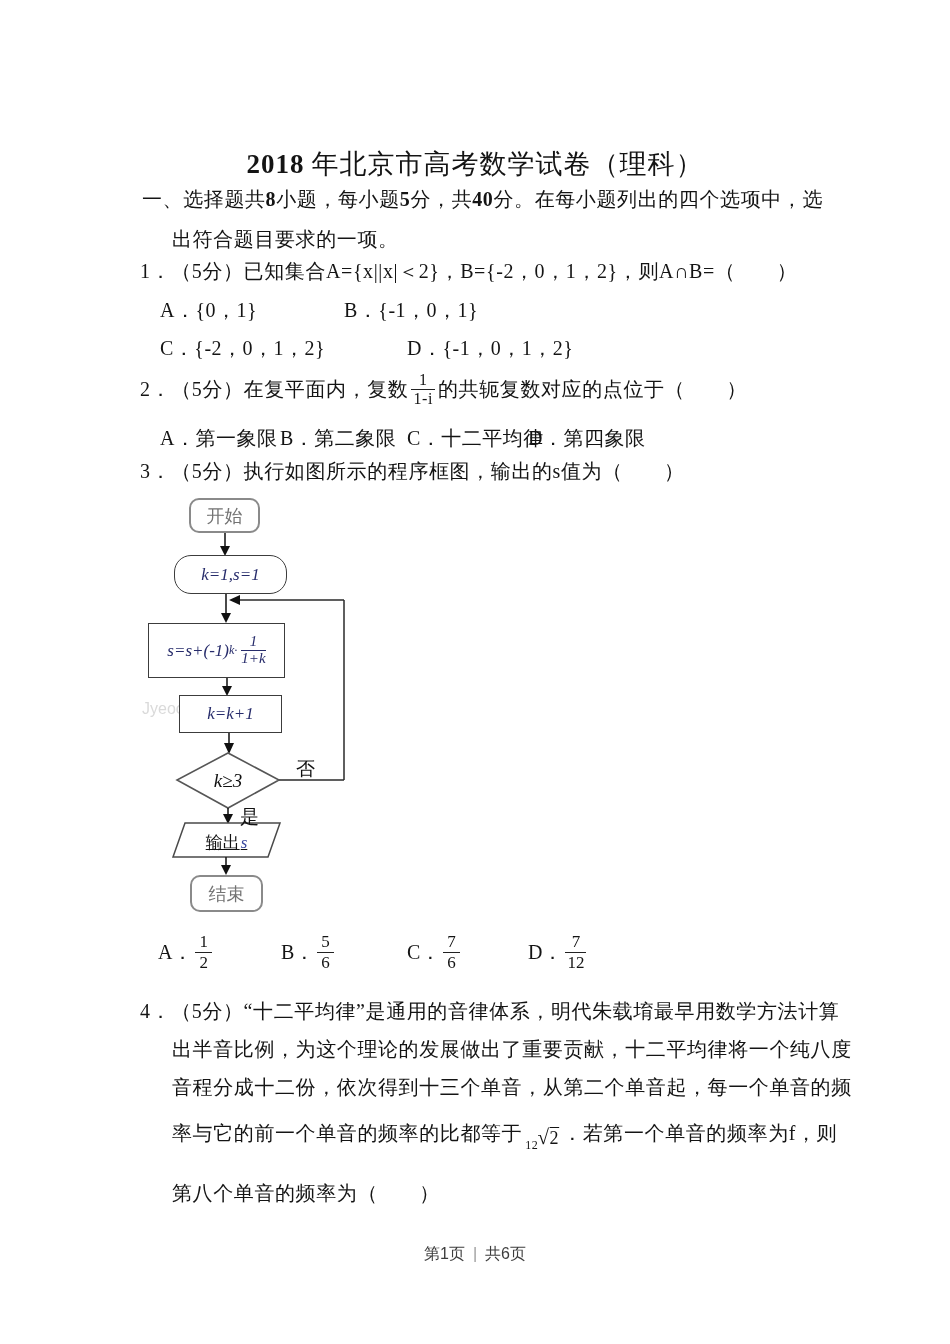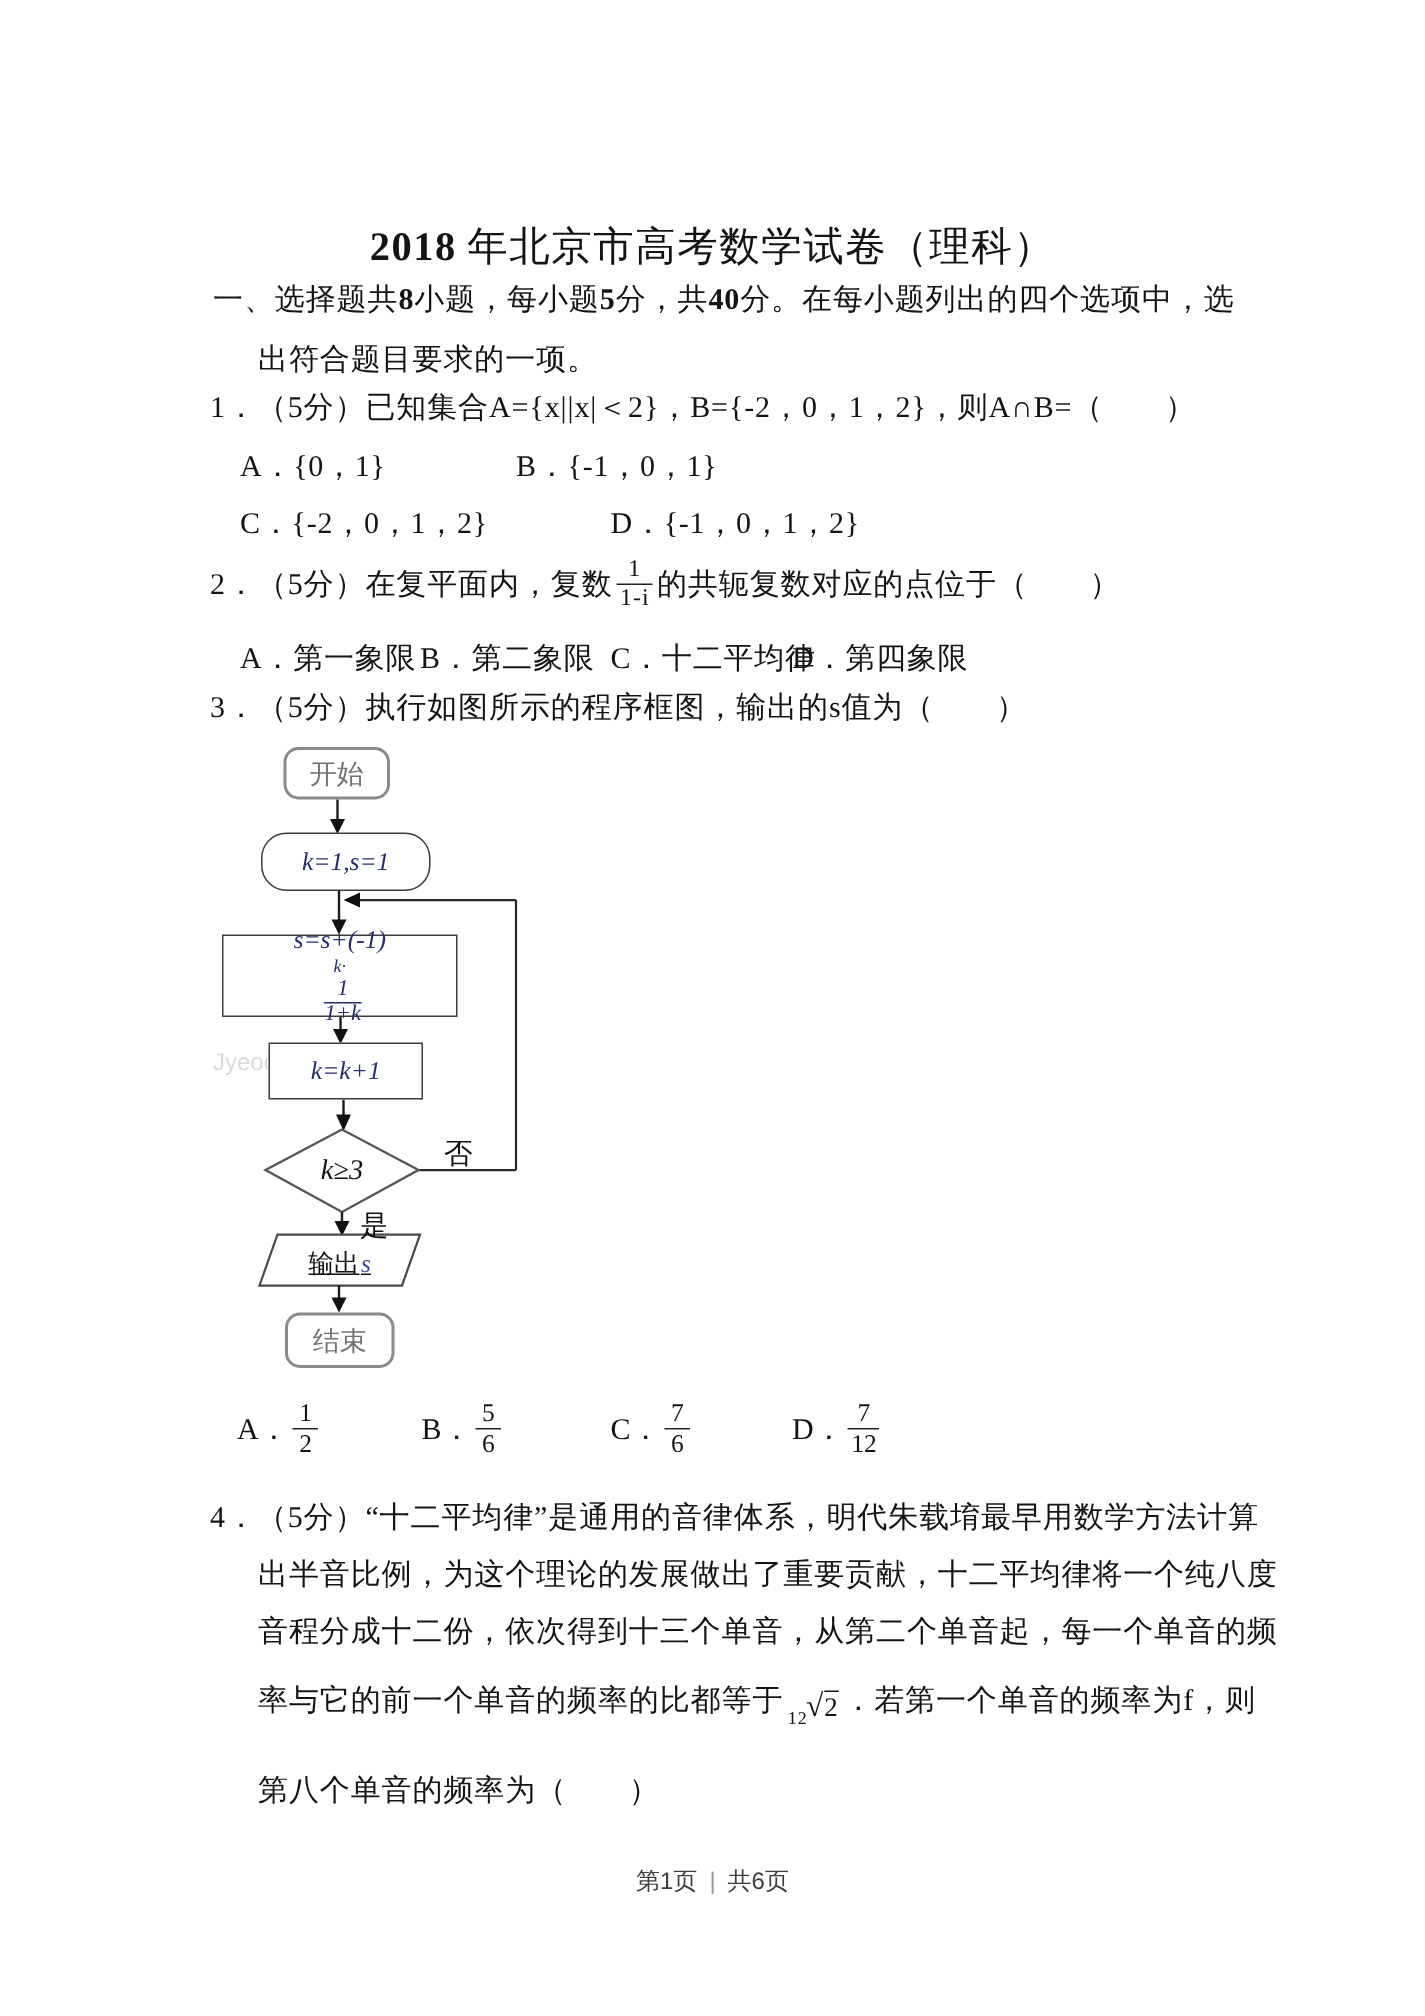--- a/index.html
+++ b/index.html
@@ -114,21 +114,21 @@
       <line x1="86" y1="375" x2="86" y2="384" stroke="#1c1c1c" stroke-width="1.6"></line>
       <polygon points="81,383 91,383 86,393" fill="#111"></polygon>
     </svg>
 
     <div class="fbox terminal" style="left:49px;top:16px;width:71px;height:35px;">
       <span>开始</span>
     </div>
     <div class="fbox process mathblue" style="left:34px;top:73px;width:113px;height:39px;border-radius:17px;">
       <span>k=1,s=1</span>
     </div>
-    <div class="fbox process mathblue" style="left:8px;top:141px;width:157px;height:55px;flex-direction:column;">
+    <div class="fbox process mathblue" style="left:8px;top:141px;width:137px;height:55px;">
       <span>s=s+(-1)</span>
         <span class="fsup"><span>k</span><span>·</span></span>
         <span class="ffrac">
           <span class="fn">1</span>
           <span class="fd">1+k</span>
         </span>
     </div>
     <div class="fbox process mathblue" style="left:39px;top:213px;width:103px;height:38px;">
       <span>k=k+1</span>
     </div>

